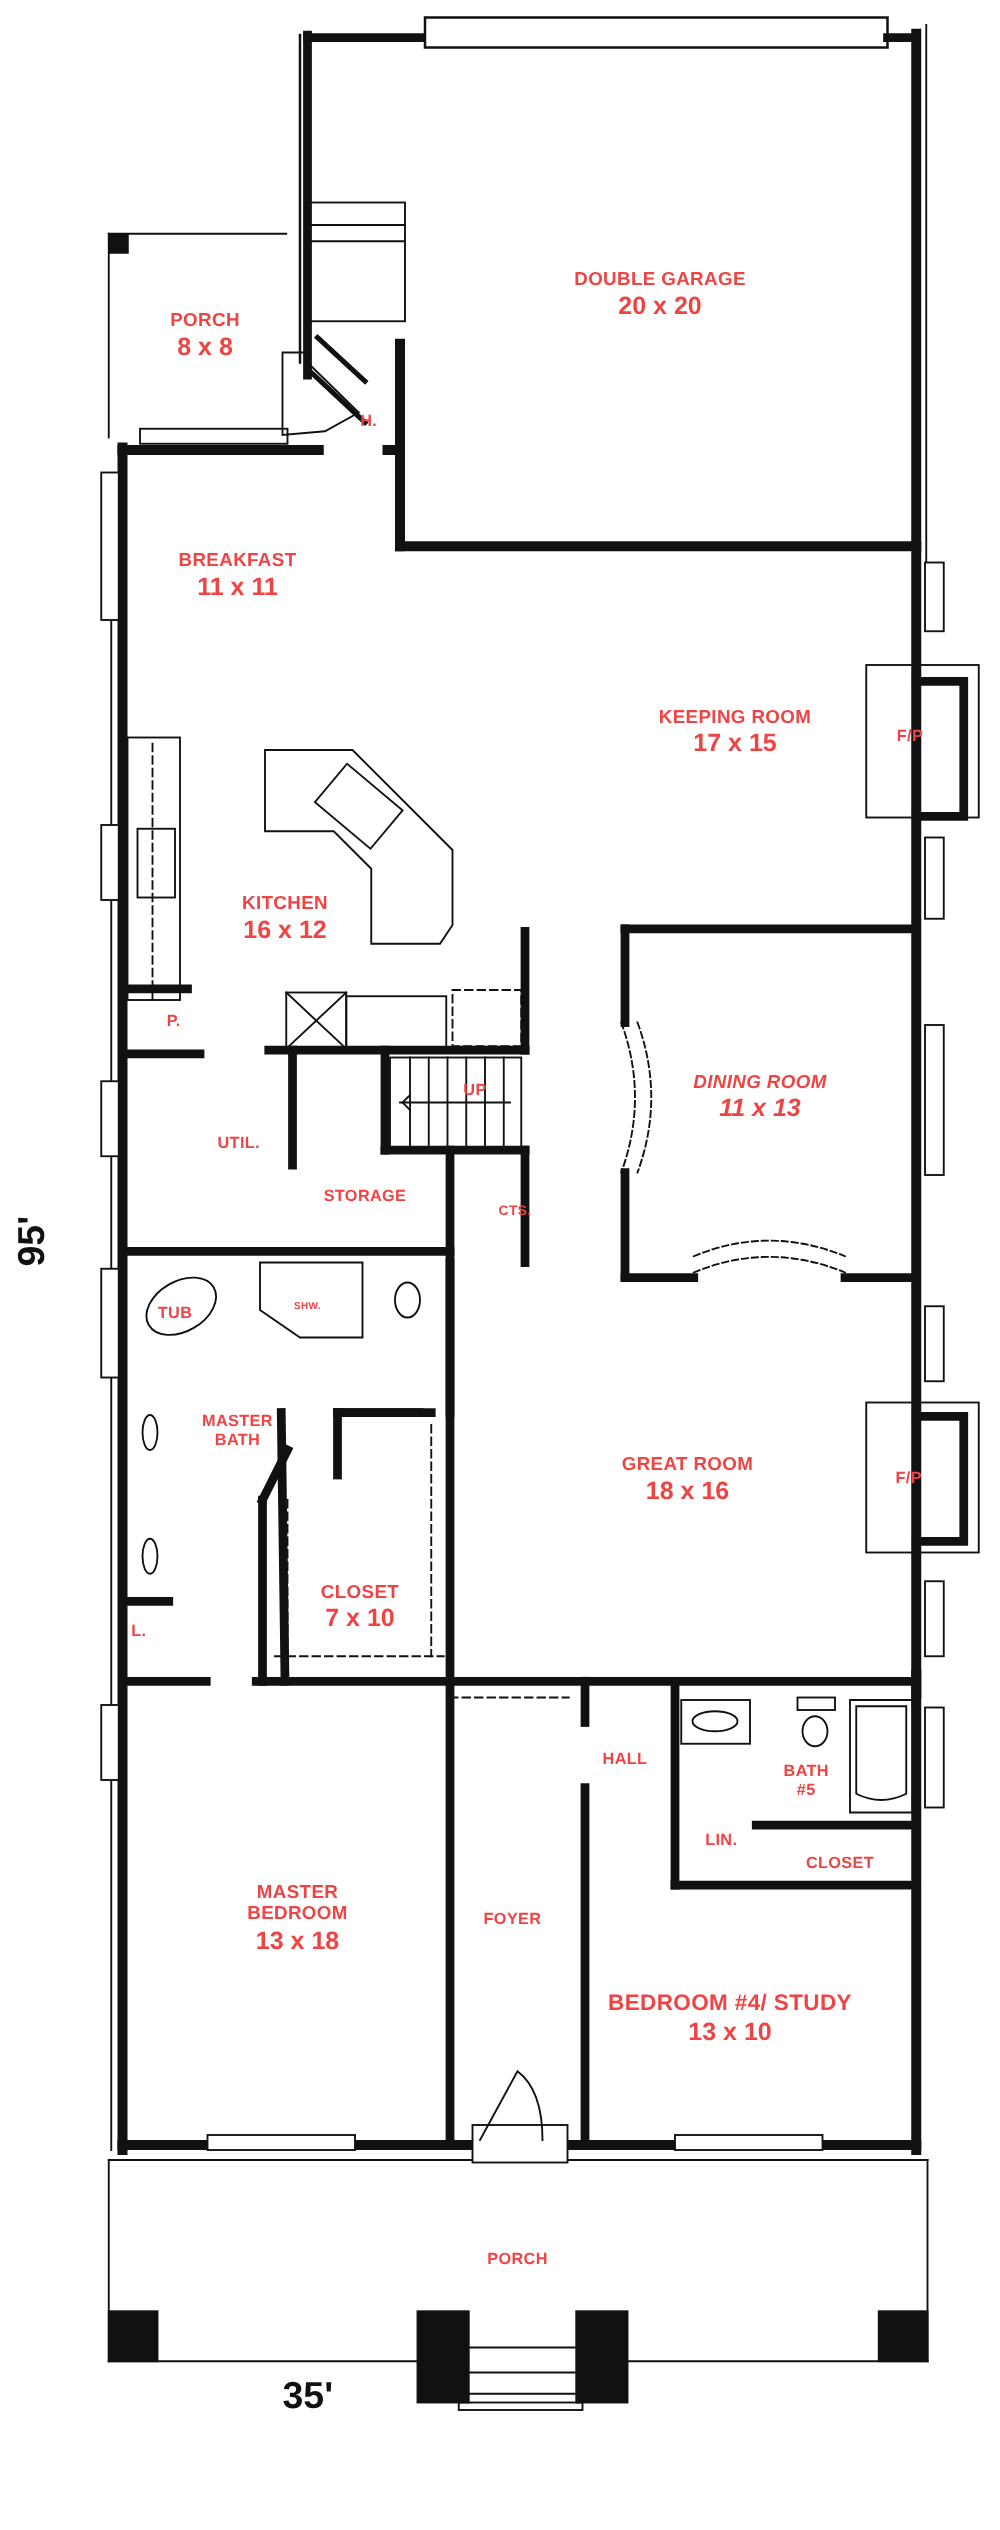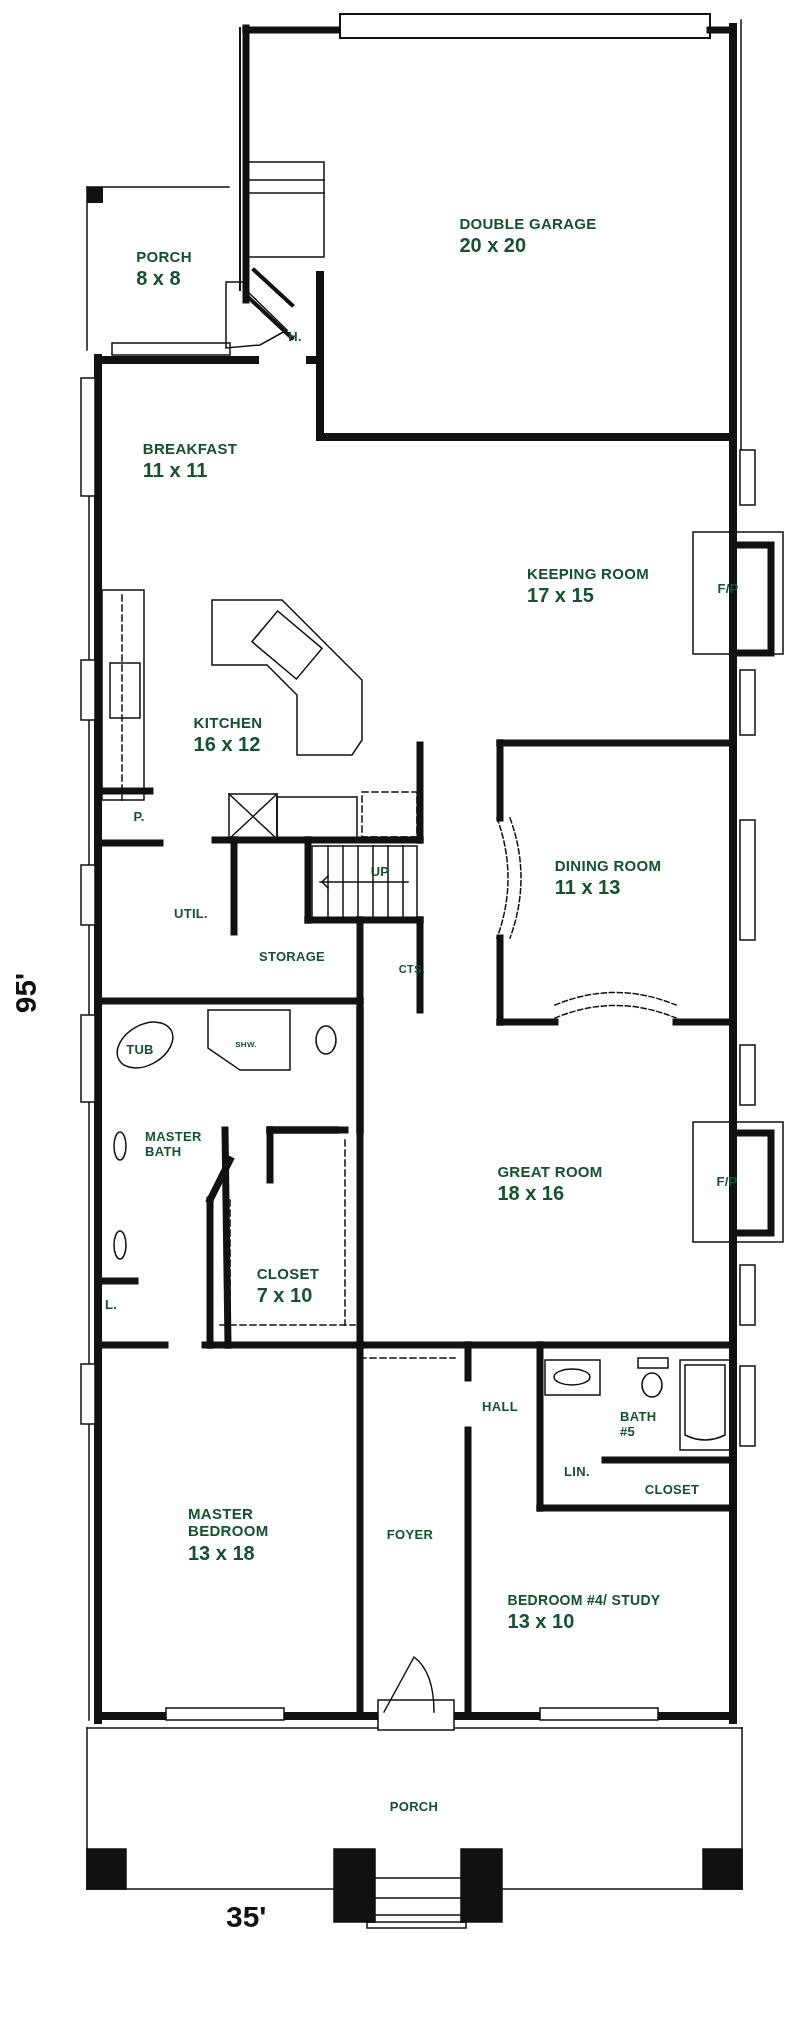--- a/index.html
+++ b/index.html
@@ -1,18 +1,18 @@
 <!DOCTYPE html>
 <html><head>
 <meta charset="utf-8">
 <style>
   html,body{margin:0;padding:0;background:#ffffff;}
   body{width:800px;height:2024px;position:relative;overflow:hidden;font-family:"Liberation Sans",sans-serif;}
   #plan{position:absolute;left:0;top:0;width:800px;height:2024px;}
-  .lbl{position:absolute;text-align:left;font-family:"Liberation Sans",sans-serif;font-weight:bold;color:#14532d;line-height:1.15;white-space:nowrap;transform:translateX(-50%);}
+  .lbl{position:absolute;text-align:center;font-family:"Liberation Sans",sans-serif;font-weight:bold;color:#ef4444;line-height:1.15;white-space:nowrap;transform:translateX(-50%);}
   .lbl .nm{font-size:15px;letter-spacing:0.3px;display:block;}
   .lbl .dim{font-size:20px;display:block;margin-top:2px;}
   .lbl.small .nm{font-size:13px;}
   .dimlabel{position:absolute;font-family:"Liberation Sans",sans-serif;font-weight:bold;font-size:30px;color:#111;}
   .dim95{transform:rotate(-90deg);transform-origin:center;}
 </style>
 </head>
 <body>
 
 <svg id="plan" viewBox="0 0 800 2024" xmlns="http://www.w3.org/2000/svg">
@@ -223,21 +223,21 @@
 </div>
 <div class="lbl small" style="left:179px;top:907px;margin-left:12px;">
   <span class="nm">UTIL.</span>
 </div>
 <div class="lbl small" style="left:292px;top:950px;">
   <span class="nm">STORAGE</span>
 </div>
 <div class="lbl small" style="left:412px;top:963px;font-size:11px;">
   <span class="nm" style="font-size:11px;">CTS.</span>
 </div>
-<div class="lbl" style="left:608px;top:857px;">
+<div class="lbl" style="left:608px;top:857px;font-style:italic;">
   <span class="nm">DINING ROOM</span>
   <span class="dim">11 x 13</span>
 </div>
 <div class="lbl small" style="left:140px;top:1043px;">
   <span class="nm">TUB</span>
 </div>
 <div class="lbl" style="left:246px;top:1040px;">
   <span class="nm" style="font-size:8px;">SHW.</span>
 </div>
 <div class="lbl small" style="left:190px;top:1130px;white-space:normal;width:90px;">
@@ -270,21 +270,21 @@
   <span class="nm">CLOSET</span>
 </div>
 <div class="lbl" style="left:238px;top:1505px;white-space:normal;width:100px;">
   <span class="nm">MASTER BEDROOM</span>
   <span class="dim">13 x 18</span>
 </div>
 <div class="lbl small" style="left:410px;top:1528px;">
   <span class="nm">FOYER</span>
 </div>
 <div class="lbl" style="left:584px;top:1592px;">
-  <span class="nm" style="font-size:14px;">BEDROOM #4/ STUDY</span>
+  <span class="nm" style="font-size:18px;">BEDROOM #4/ STUDY</span>
   <span class="dim">13 x 10</span>
 </div>
 <div class="lbl small" style="left:414px;top:1800px;">
   <span class="nm">PORCH</span>
 </div>
 
 <div class="dimlabel" style="left:226px;top:1900px;">35'</div>
 <div class="dimlabel dim95" style="left:6px;top:976px;">95'</div>
 
 </body></html>

